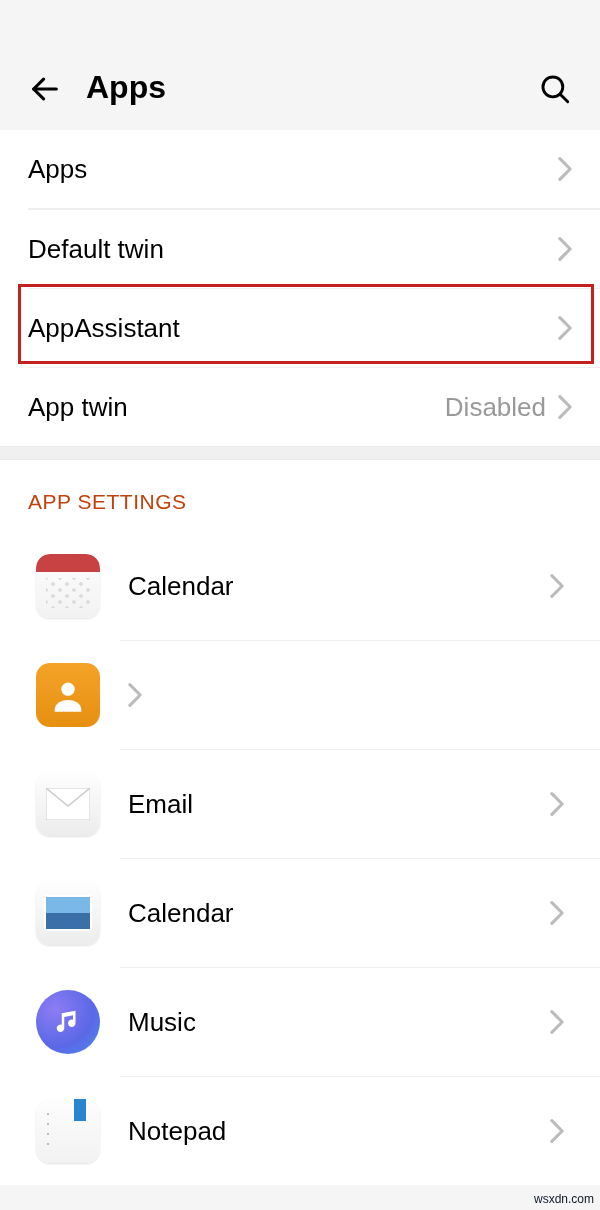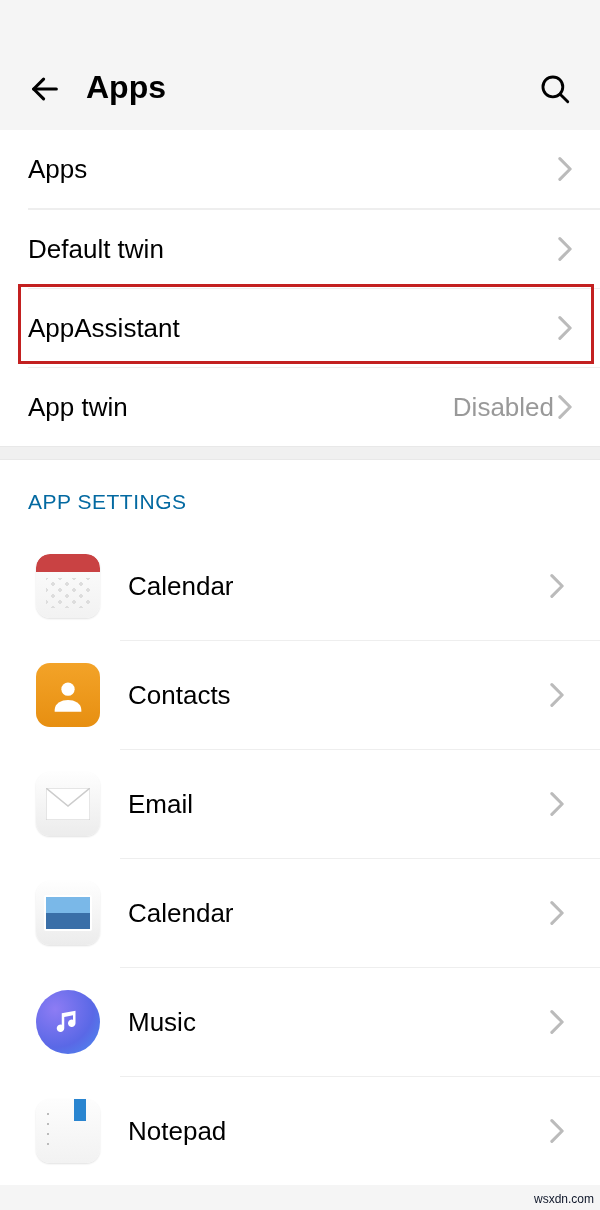--- a/index.html
+++ b/index.html
@@ -44,21 +44,21 @@
     position: relative;
   }
   .row-label {
     font-size: 26px;
     color: #000;
     flex: 1;
   }
   .row-value {
     font-size: 26px;
     color: #999;
-    margin-right: 4px;
+    margin-right: 12px;
   }
   .divider {
     height: 1px;
     background: #eee;
     margin-left: 28px;
   }
   .highlight {
     border: 3px solid #c32020;
     position: absolute;
     left: 18px;
@@ -68,21 +68,21 @@
     pointer-events: none;
   }
   .gap {
     height: 14px;
     background: #f0f0f0;
     border-top: 1px solid #e8e8e8;
     border-bottom: 1px solid #e8e8e8;
   }
   .section-header {
     font-size: 21px;
-    color: #0369a1;
+    color: #c2410c;
     padding: 30px 28px 18px 28px;
     letter-spacing: 0.5px;
   }
   .app-row {
     display: flex;
     align-items: center;
     height: 108px;
     padding: 0 36px;
   }
   .app-icon {
@@ -274,21 +274,20 @@
   </div>
   <div class="app-divider"></div>
 
   <div class="app-row">
     <div class="app-icon icon-contacts">
       <svg width="40" height="40" viewBox="0 0 24 24" fill="#fff">
           <circle cx="12" cy="8.5" r="4"></circle>
           <path d="M4 21c0-4 4-6 8-6s8 2 8 6v1H4z"></path>
         </svg>
     </div>
-    <div class="app-label">Contacts</div>
     <span class="chevron">
         <svg width="14" height="24" viewBox="0 0 8 14" fill="none" stroke="#bbb" stroke-width="1.8" stroke-linecap="round" stroke-linejoin="round">
           <polyline points="1 1 7 7 1 13"></polyline>
         </svg>
       </span>
   </div>
   <div class="app-divider"></div>
 
   <div class="app-row">
     <div class="app-icon icon-email">

